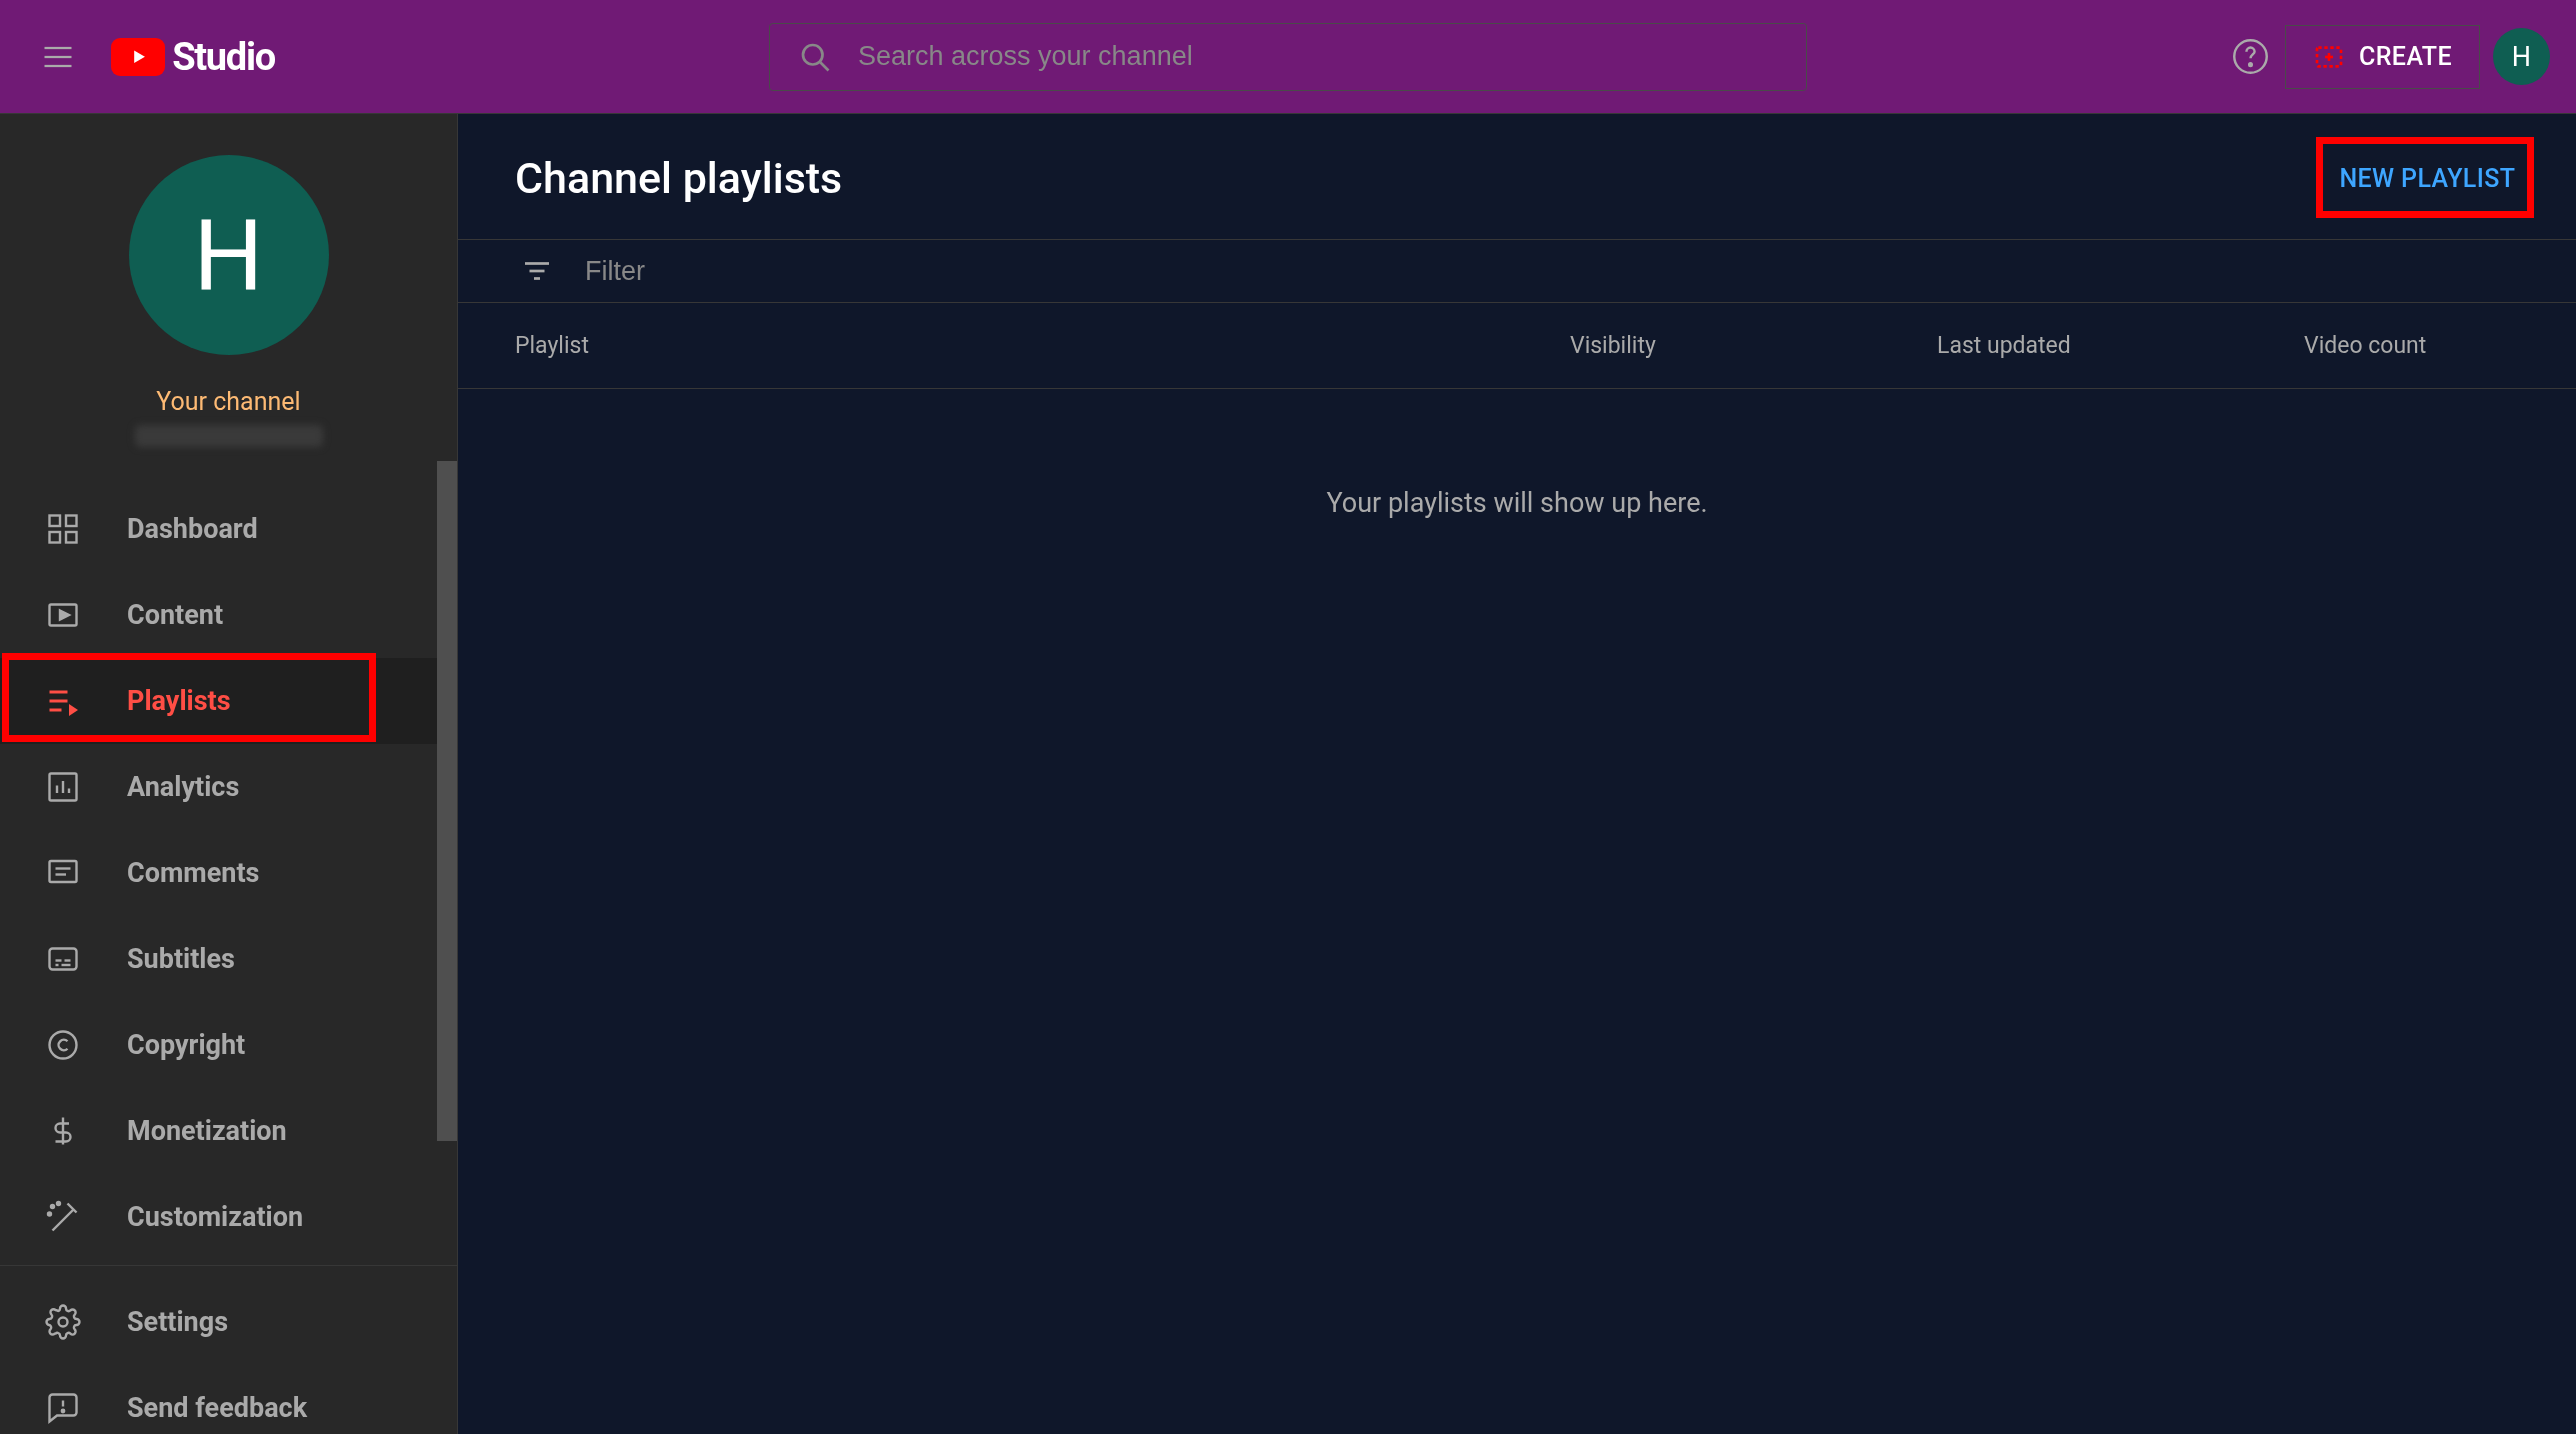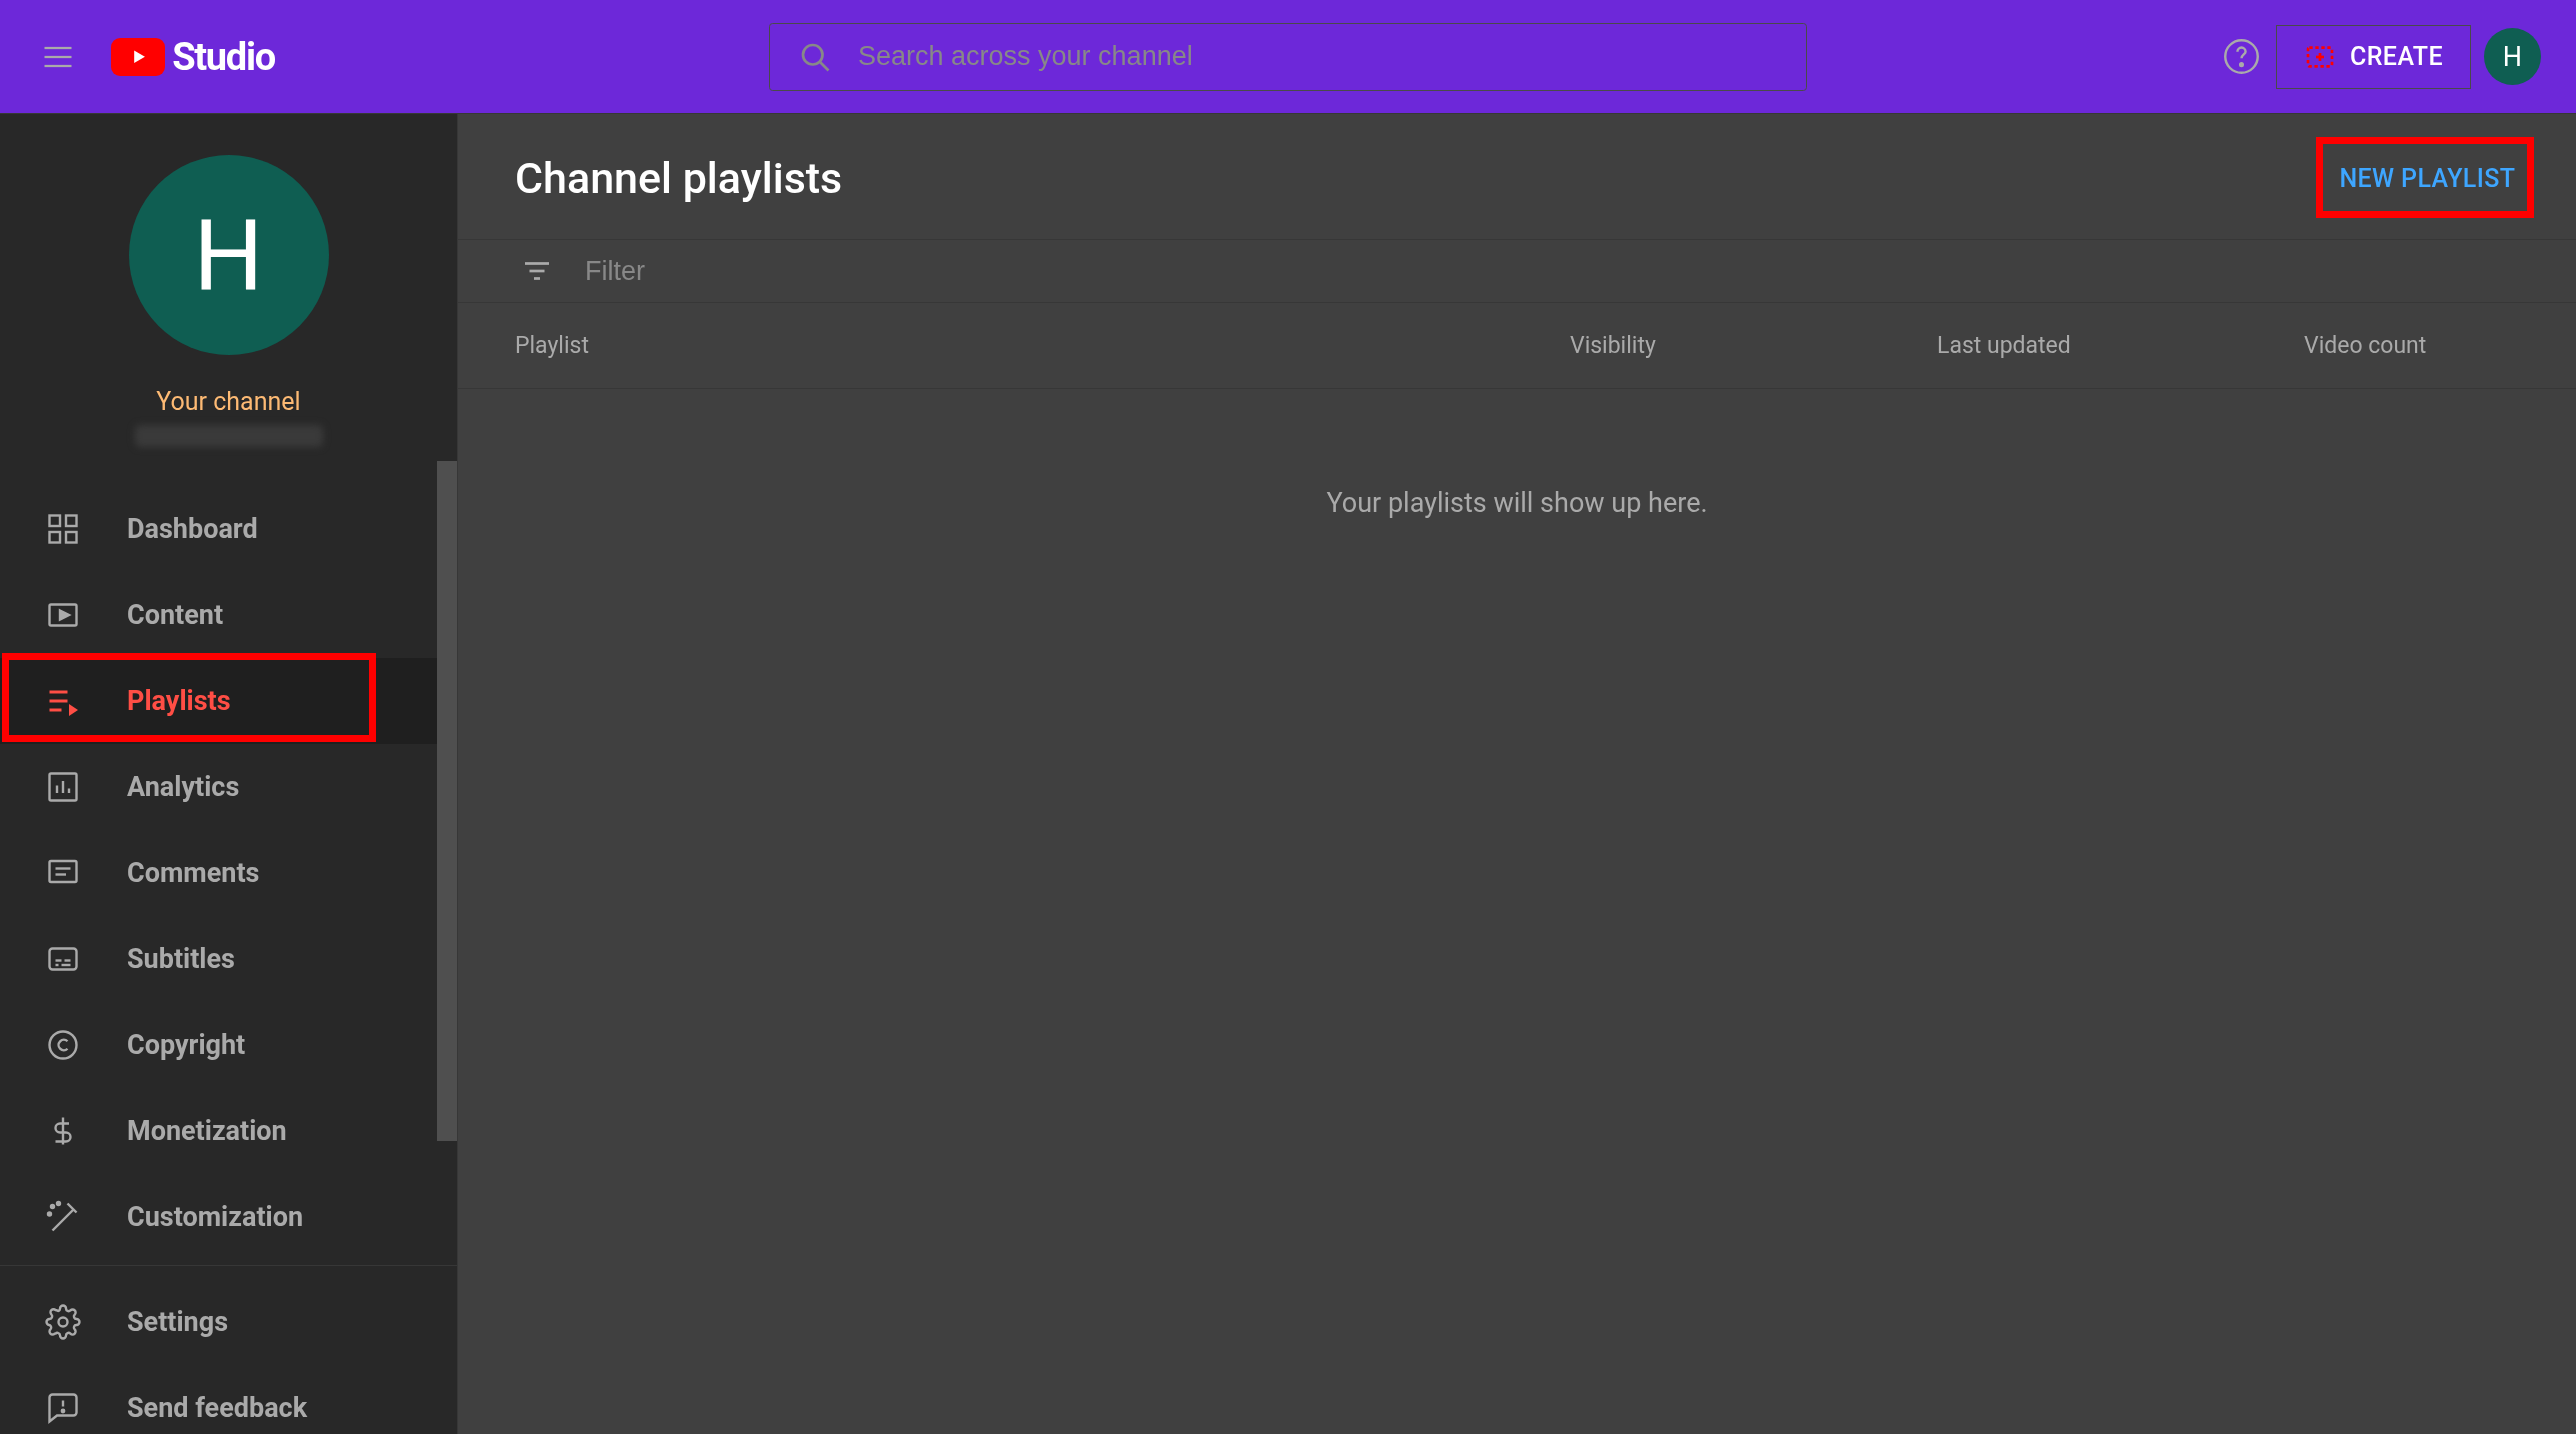--- a/index.html
+++ b/index.html
@@ -10,23 +10,23 @@
     width: 2576px;
     height: 1435px;
     overflow: hidden;
     font-size: 25px;
   }
   
   .header {
     height: 114px;
     display: flex;
     align-items: center;
-    padding: 0 35px 0 36px;
+    padding: 0 26px 0 36px;
     border-bottom: 0.9px solid #373737;
-    background: #6d28d9;
+    background: #701a75;
     position: relative;
   }
   .hamburger {
     width: 43px;
     height: 43px;
     display: flex;
     align-items: center;
     justify-content: center;
     cursor: pointer;
     margin-right: 32px;
@@ -211,21 +211,21 @@
     right: 0;
     top: 347px;
     width: 19.7px;
     height: 680px;
     background: #4f4f4f;
     border-radius: 0;
   }
   
   .main {
     flex: 1;
-    background: #404040;
+    background: #0f172a;
     display: flex;
     flex-direction: column;
   }
   .page-header {
     display: flex;
     align-items: center;
     justify-content: space-between;
     padding: 39px 57px 36px 57px;
     position: relative;
   }

